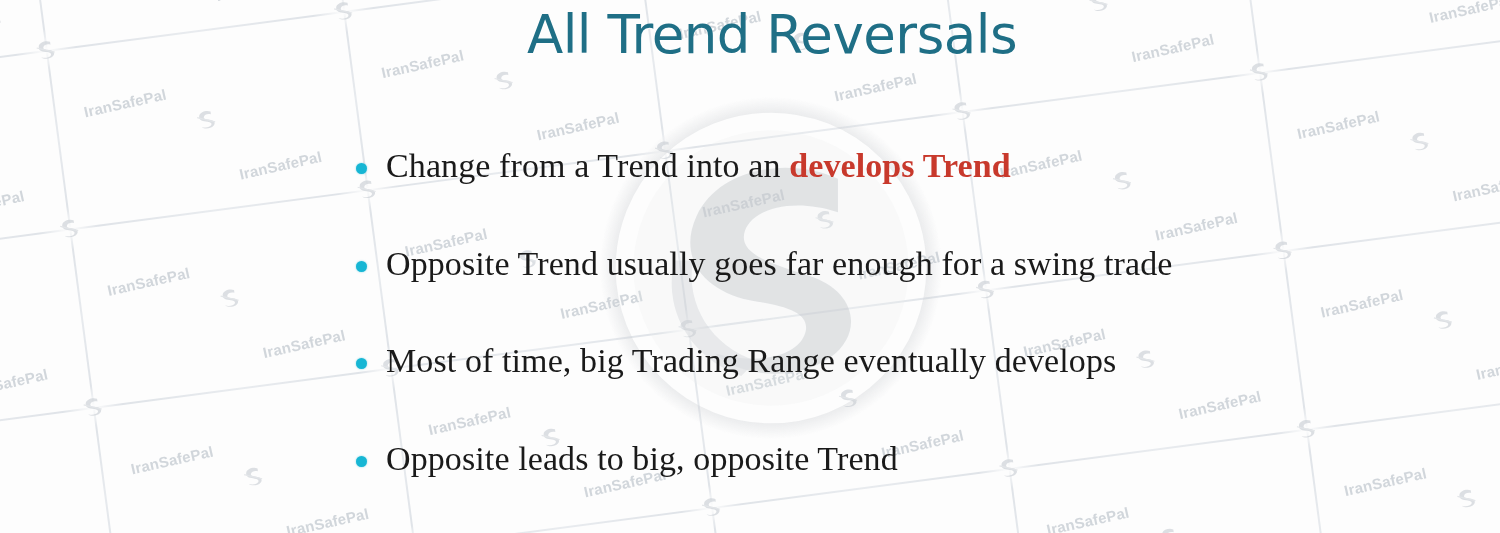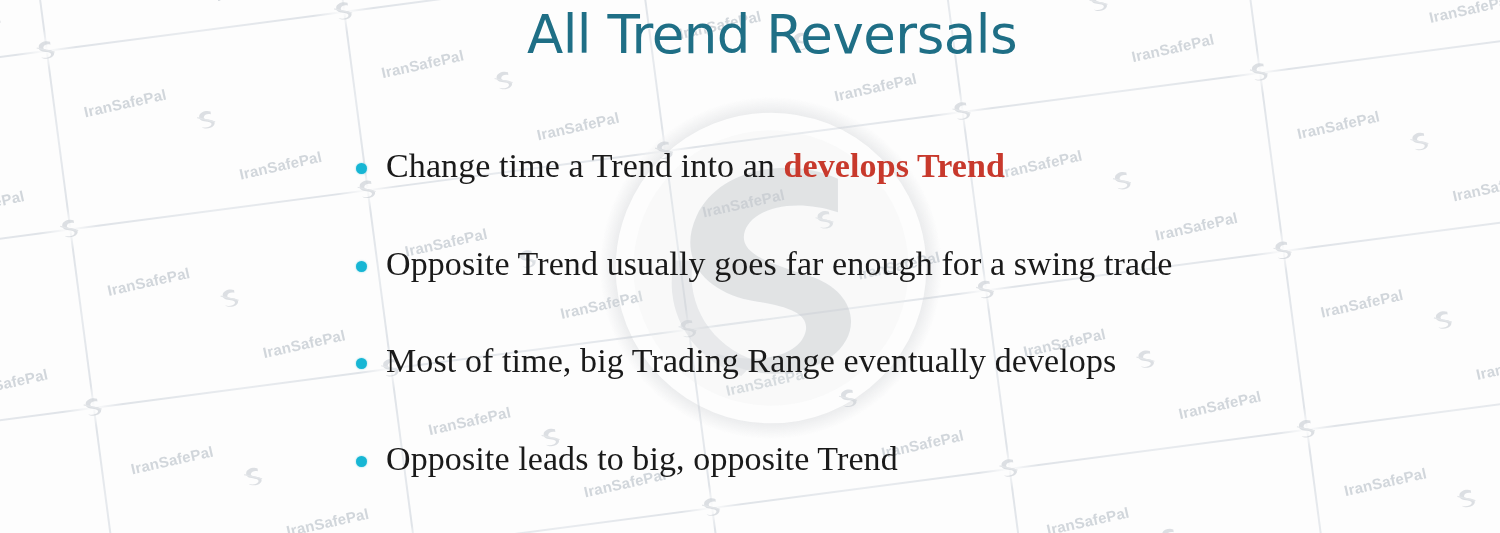--- a/index.html
+++ b/index.html
@@ -504,21 +504,21 @@
   </div>
 
   <div id="content">
 
     <div id="title">All Trend Reversals</div>
 
     <ul id="bullet-list">
 
       <li class="bullet-row">
         <span class="bullet-dot"></span>
-        <span class="bullet-text"><span>Change time a Trend into an </span><span class="em-red">develops Trend</span><span></span></span>
+        <span class="bullet-text"><span>Change from a Trend into an </span><span class="em-red">develops Trend</span><span></span></span>
       </li>
 
       <li class="bullet-row">
         <span class="bullet-dot"></span>
         <span class="bullet-text"><span>Opposite Trend usually goes far enough for a swing trade</span><span class="em-red"></span><span></span></span>
       </li>
 
       <li class="bullet-row">
         <span class="bullet-dot"></span>
         <span class="bullet-text"><span>Most of time, big Trading Range eventually develops</span><span class="em-red"></span><span></span></span>

